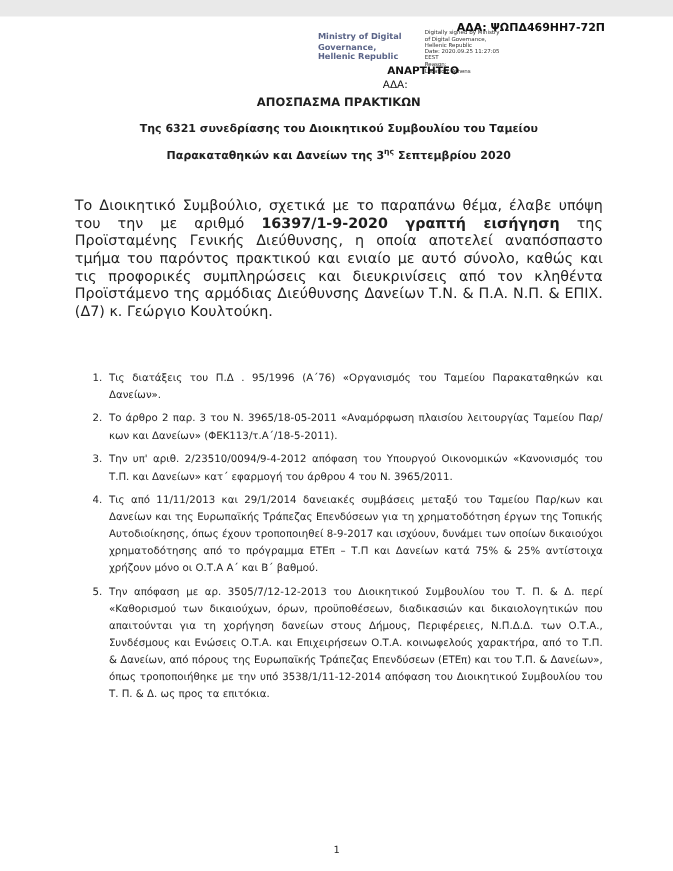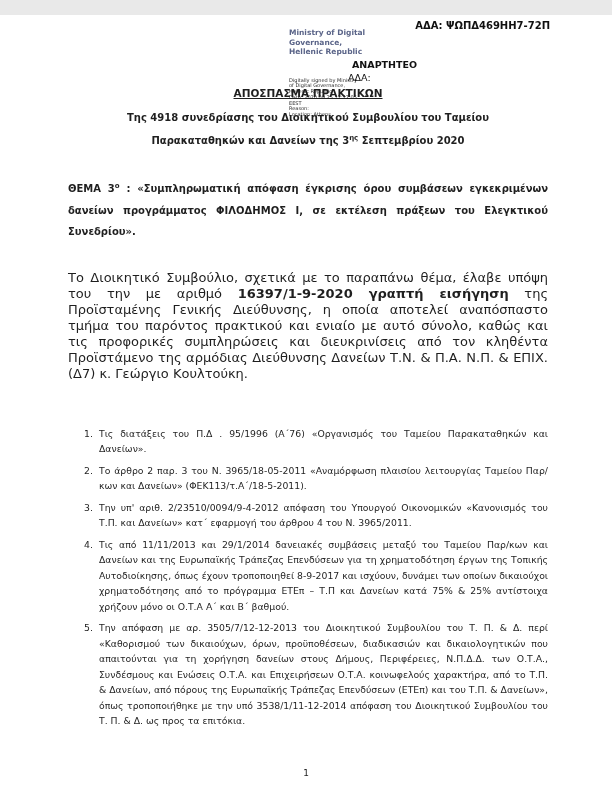--- a/index.html
+++ b/index.html
@@ -1,27 +1,27 @@
 <!DOCTYPE html>
 <html><head>
 <meta charset="utf-8">
 <style>
   html,body{margin:0;padding:0;background:#e9e9e9;}
   .page{
     position:relative;width:612px;height:792px;margin:15px auto;background:#ffffff;
     font-family:"DejaVu Sans","Liberation Sans",sans-serif;color:#1f1f1f;overflow:hidden;
   }
   .ada-top{position:absolute;top:5px;right:62px;font-size:10px;font-weight:bold;color:#111;}
-  .sig{position:absolute;top:13px;left:289px;display:flex;gap:21px;align-items:flex-start;flex-direction:column;}
+  .sig{position:absolute;top:13px;left:289px;display:flex;gap:21px;align-items:flex-start;}
   .sig-signer{font-size:7.5px;line-height:9.5px;font-weight:bold;color:#5a6488;white-space:nowrap;}
   .sig-details{font-size:5px;line-height:5.8px;color:#2e2e2e;white-space:nowrap;}
   .anartiteo{position:absolute;top:44px;left:352px;font-size:9.5px;font-weight:bold;color:#111;}
   .ada-label{position:absolute;top:57px;left:348px;font-size:9.5px;font-weight:normal;color:#111;}
   .content{position:absolute;left:68px;right:64px;top:72px;}
-  .title{text-align:center;font-weight:bold;font-size:10.5px;margin:0 0 9px 0;text-decoration:underline;}
+  .title{text-align:center;font-weight:bold;font-size:10.5px;margin:0 0 9px 0;}
   .sub{text-align:center;font-weight:bold;font-size:10px;line-height:20px;margin:0;}
   sup{font-size:7px;}
   .thema{margin:25px 0 0 0;font-weight:bold;font-size:10px;line-height:21px;text-align:justify;}
   .intro{margin:28px 0 0 0;font-size:13px;line-height:16px;text-align:justify;}
   .after{margin:20px 0 0 0;font-weight:bold;font-size:10px;line-height:21px;text-align:justify;}
   .list{margin-top:44px;padding-left:16px;font-size:9.3px;}
   .li{display:flex;margin-bottom:6px;}
   .num{flex:none;width:15px;line-height:15.5px;}
   .txt{flex:1;text-align:justify;line-height:15.5px;}
   .pageno{position:absolute;bottom:29px;left:0;right:0;text-align:center;font-size:9px;color:#222;}
@@ -50,24 +50,23 @@
     </div>
   </div>
 
   <div class="anartiteo">ΑΝΑΡΤΗΤΕΟ</div>
   <div class="ada-label">ΑΔΑ:</div>
 
   <div class="content">
 
     <div class="title">ΑΠΟΣΠΑΣΜΑ ΠΡΑΚΤΙΚΩΝ</div>
 
-    <p class="sub">Της 4918 συνεδρίασης του Διοικητικού Συμβουλίου του Ταμείου</p>
+    <p class="sub">Της 6321 συνεδρίασης του Διοικητικού Συμβουλίου του Ταμείου</p>
     <p class="sub"><span>Παρακαταθηκών και Δανείων της 3</span><sup>ης</sup><span> Σεπτεμβρίου 2020</span></p>
 
-    <p class="thema"><span>ΘΕΜΑ 3</span><sup>ο</sup><span> : «Συμπληρωματική απόφαση έγκρισης όρου συμβάσεων εγκεκριμένων δανείων προγράμματος ΦΙΛΟΔΗΜΟΣ Ι, σε εκτέλεση πράξεων του Ελεγκτικού Συνεδρίου».</span></p>
 
     <p class="intro"><span>Το Διοικητικό Συμβούλιο, σχετικά με το παραπάνω θέμα, έλαβε υπόψη του την με αριθμό </span><b>16397/1-9-2020 γραπτή εισήγηση</b><span> της Προϊσταμένης Γενικής Διεύθυνσης, η οποία αποτελεί αναπόσπαστο τμήμα του παρόντος πρακτικού και ενιαίο με αυτό σύνολο, καθώς και τις προφορικές συμπληρώσεις και διευκρινίσεις από τον κληθέντα Προϊστάμενο της αρμόδιας Διεύθυνσης Δανείων Τ.Ν. &amp; Π.Α. Ν.Π. &amp; ΕΠΙΧ. (Δ7) κ. Γεώργιο Κουλτούκη.</span></p>
 
 
     <div class="list">
       <div class="li">
         <span class="num">1.</span>
         <span class="txt">Τις διατάξεις του Π.Δ . 95/1996 (Α΄76) «Οργανισμός του Ταμείου Παρακαταθηκών και Δανείων».</span>
       </div>
       <div class="li">

